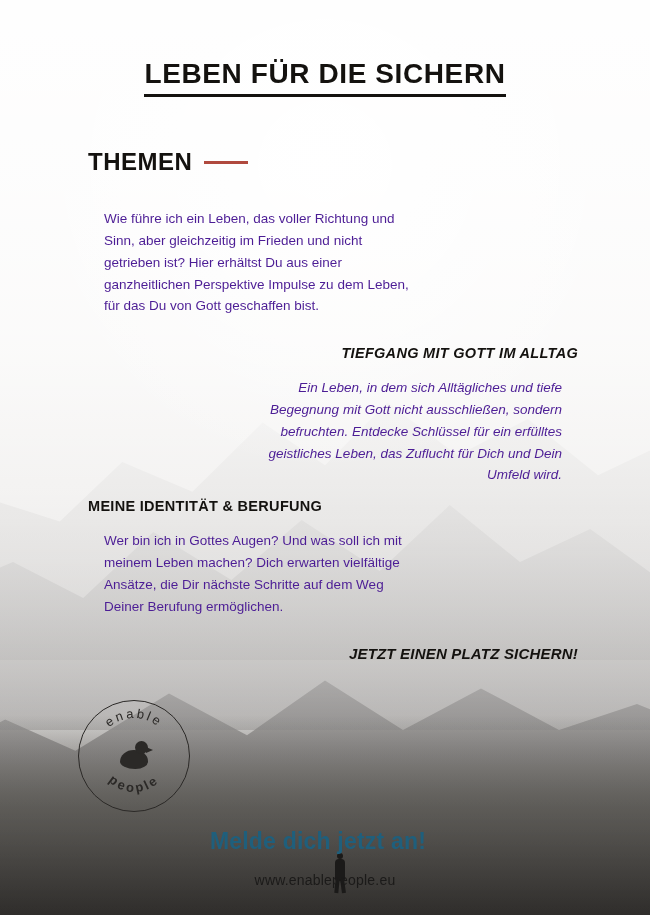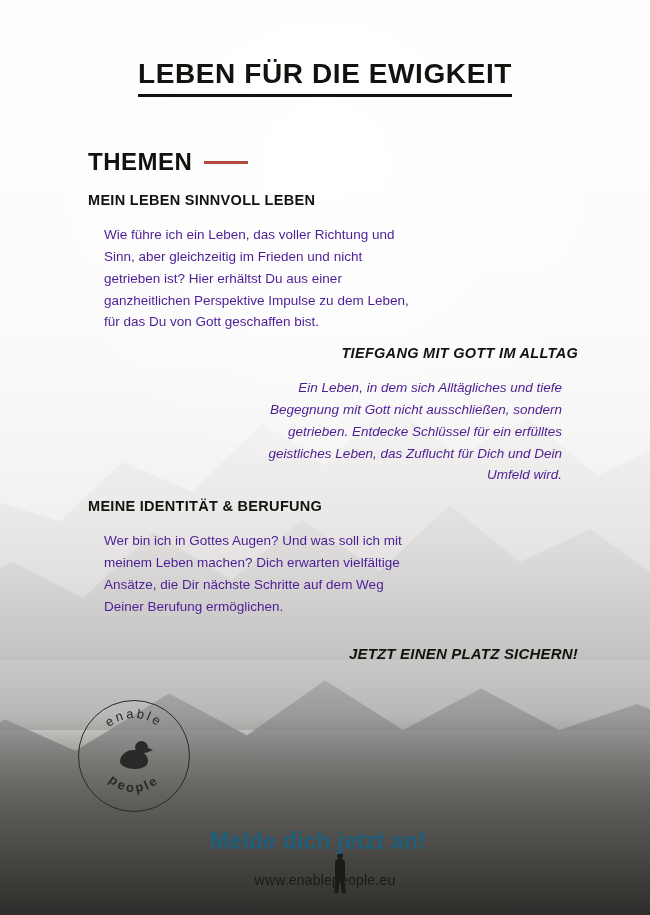--- a/index.html
+++ b/index.html
@@ -278,36 +278,35 @@
       <div class="head"></div>
       <div class="body"></div>
       <div class="leg-l"></div>
       <div class="leg-r"></div>
     </div>
   </div>
 
   <div class="content">
 
     <div class="title">
-      <span>LEBEN FÜR DIE EWIGKEIT</span>
+      <span>LEBEN FÜR DIE SICHERN</span>
     </div>
 
     <div class="themen">
       <div class="themen-label">THEMEN</div>
       <div class="themen-rule"></div>
     </div>
 
     <div class="block b1">
-      <h3>MEIN LEBEN SINNVOLL LEBEN</h3>
       <p>Wie führe ich ein Leben, das voller Richtung und Sinn, aber gleichzeitig im Frieden und nicht getrieben ist? Hier erhältst Du aus einer ganzheitlichen Perspektive Impulse zu dem Leben, für das Du von Gott geschaffen bist.</p>
     </div>
 
     <div class="block b2">
       <h3>TIEFGANG MIT GOTT IM ALLTAG</h3>
-      <p>Ein Leben, in dem sich Alltägliches und tiefe Begegnung mit Gott nicht ausschließen, sondern getrieben. Entdecke Schlüssel für ein erfülltes geistliches Leben, das Zuflucht für Dich und Dein Umfeld wird.</p>
+      <p>Ein Leben, in dem sich Alltägliches und tiefe Begegnung mit Gott nicht ausschließen, sondern befruchten. Entdecke Schlüssel für ein erfülltes geistliches Leben, das Zuflucht für Dich und Dein Umfeld wird.</p>
     </div>
 
     <div class="block b3">
       <h3>MEINE IDENTITÄT &amp; BERUFUNG</h3>
       <p>Wer bin ich in Gottes Augen? Und was soll ich mit meinem Leben machen? Dich erwarten vielfältige Ansätze, die Dir nächste Schritte auf dem Weg Deiner Berufung ermöglichen.</p>
     </div>
 
     <div class="block b4">
       <h3>JETZT EINEN PLATZ SICHERN!</h3>
     </div>

